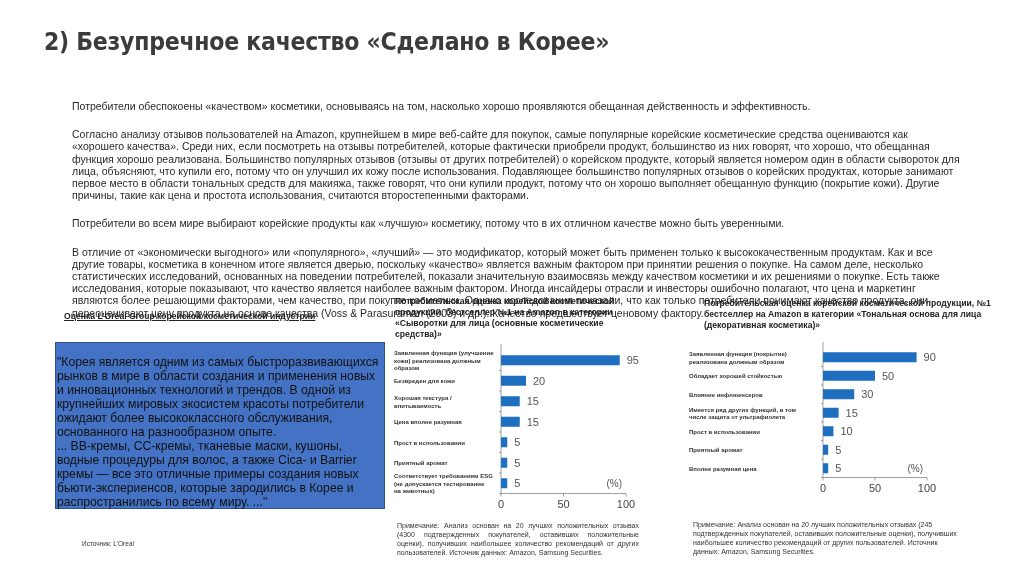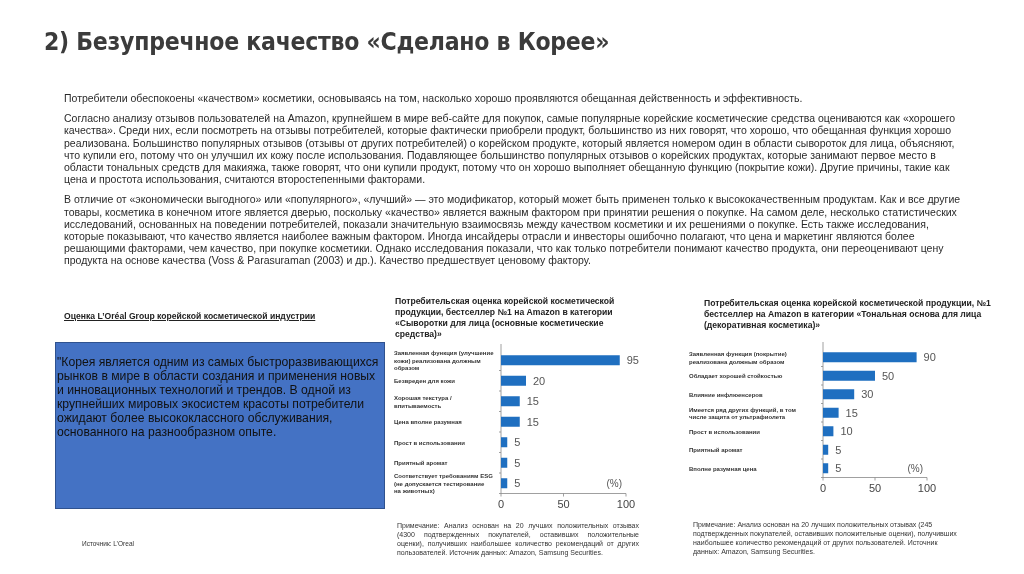--- a/index.html
+++ b/index.html
@@ -1,48 +1,50 @@
 <!DOCTYPE html>
 <html><head>
 <meta charset="utf-8">
 <style>
   html, body { margin:0; padding:0; }
   body { width:1024px; height:574px; background:#ffffff; position:relative; overflow:hidden;
          font-family:"Liberation Sans", sans-serif; color:#222; }
   .title { position:absolute; left:44px; top:28px; font-family:"DejaVu Sans", sans-serif;
            font-weight:bold; font-size:24px; color:#3b3b3b; letter-spacing:-0.3px; transform:scaleX(0.92); transform-origin:left; white-space:nowrap; }
   .body-text { position:absolute; left:56px; top:84px; width:920px; font-size:10.5px; line-height:12.2px; color:#2a2a2a; }
-  .body-text p { margin:8px; }
+  .body-text p { margin:16px; }
   .left-caption { position:absolute; left:64px; top:311px; font-size:8.6px; font-weight:bold; color:#222; white-space:nowrap;text-decoration:underline; }
   .quote-box { position:absolute; left:55px; top:342px; width:330px; height:167px; background:#4472c4;
                border:1px solid #2f528f; box-sizing:border-box; padding:12px 0 0 1px;
                font-size:12.2px; line-height:14px; color:#111; }
   .quote-box p { margin:0; }
   .source-left { position:absolute; left:82px; top:540px; font-size:6.5px; color:#333; }
   .chart { position:absolute; }
   .chart-title { font-size:8.6px; font-weight:bold; line-height:11px; color:#222; }
   .chart-svg { position:absolute; }
   .note { position:absolute; font-size:7px; line-height:9px; color:#333; text-align:justify; }
   svg text { font-family:"Liberation Sans", sans-serif; }
 </style>
 </head>
 <body>
 
 <div class="title">2) Безупречное качество «Сделано в Корее»</div>
 
 <div class="body-text">
   <p>Потребители обеспокоены «качеством» косметики, основываясь на том, насколько хорошо проявляются обещанная действенность и эффективность.</p>
   <p>Согласно анализу отзывов пользователей на Amazon, крупнейшем в мире веб-сайте для покупок, самые популярные корейские косметические средства оцениваются как «хорошего качества». Среди них, если посмотреть на отзывы потребителей, которые фактически приобрели продукт, большинство из них говорят, что хорошо, что обещанная функция хорошо реализована. Большинство популярных отзывов (отзывы от других потребителей) о корейском продукте, который является номером один в области сывороток для лица, объясняют, что купили его, потому что он улучшил их кожу после использования. Подавляющее большинство популярных отзывов о корейских продуктах, которые занимают первое место в области тональных средств для макияжа, также говорят, что они купили продукт, потому что он хорошо выполняет обещанную функцию (покрытие кожи). Другие причины, такие как цена и простота использования, считаются второстепенными факторами.</p>
+  <p>Потребители во всем мире выбирают корейские продукты как «лучшую» косметику, потому что в их отличном качестве можно быть уверенными.</p>
   <p>В отличие от «экономически выгодного» или «популярного», «лучший» — это модификатор, который может быть применен только к высококачественным продуктам. Как и все другие товары, косметика в конечном итоге является дверью, поскольку «качество» является важным фактором при принятии решения о покупке. На самом деле, несколько статистических исследований, основанных на поведении потребителей, показали значительную взаимосвязь между качеством косметики и их решениями о покупке. Есть также исследования, которые показывают, что качество является наиболее важным фактором. Иногда инсайдеры отрасли и инвесторы ошибочно полагают, что цена и маркетинг являются более решающими факторами, чем качество, при покупке косметики. Однако исследования показали, что как только потребители понимают качество продукта, они переоценивают цену продукта на основе качества (Voss &amp; Parasuraman (2003) и др.). Качество предшествует ценовому фактору.</p>
 </div>
 
 <div class="left-caption">Оценка L’Oréal Group корейской косметической индустрии</div>
 
 <div class="quote-box">
   <p>"Корея является одним из самых быстроразвивающихся рынков в мире в области создания и применения новых и инновационных технологий и трендов. В одной из крупнейших мировых экосистем красоты потребители ожидают более высококлассного обслуживания, основанного на разнообразном опыте.</p>
+  <p>... BB-кремы, CC-кремы, тканевые маски, кушоны, водные процедуры для волос, а также Cica- и Barrier кремы — все это отличные примеры создания новых бьюти-экспериенсов, которые зародились в Корее и распространились по всему миру. ..."</p>
 </div>
 
 <div class="source-left">Источник: L’Oreal</div>
 
 <div class="chart" style="left:395px; top:296px; width:250px;">
   <div class="chart-title">Потребительская оценка корейской косметической продукции, бестселлер №1 на Amazon в категории «Сыворотки для лица (основные косметические средства)»</div>
 </div>
 <svg class="chart-svg" style="left:393px; top:342px;" width="250" height="170" id="chart0">
     <line x1="108" y1="2" x2="108" y2="151.5" stroke="#888" stroke-width="0.8"></line>
     <line x1="108" y1="151.5" x2="233" y2="151.5" stroke="#888" stroke-width="0.8"></line>

